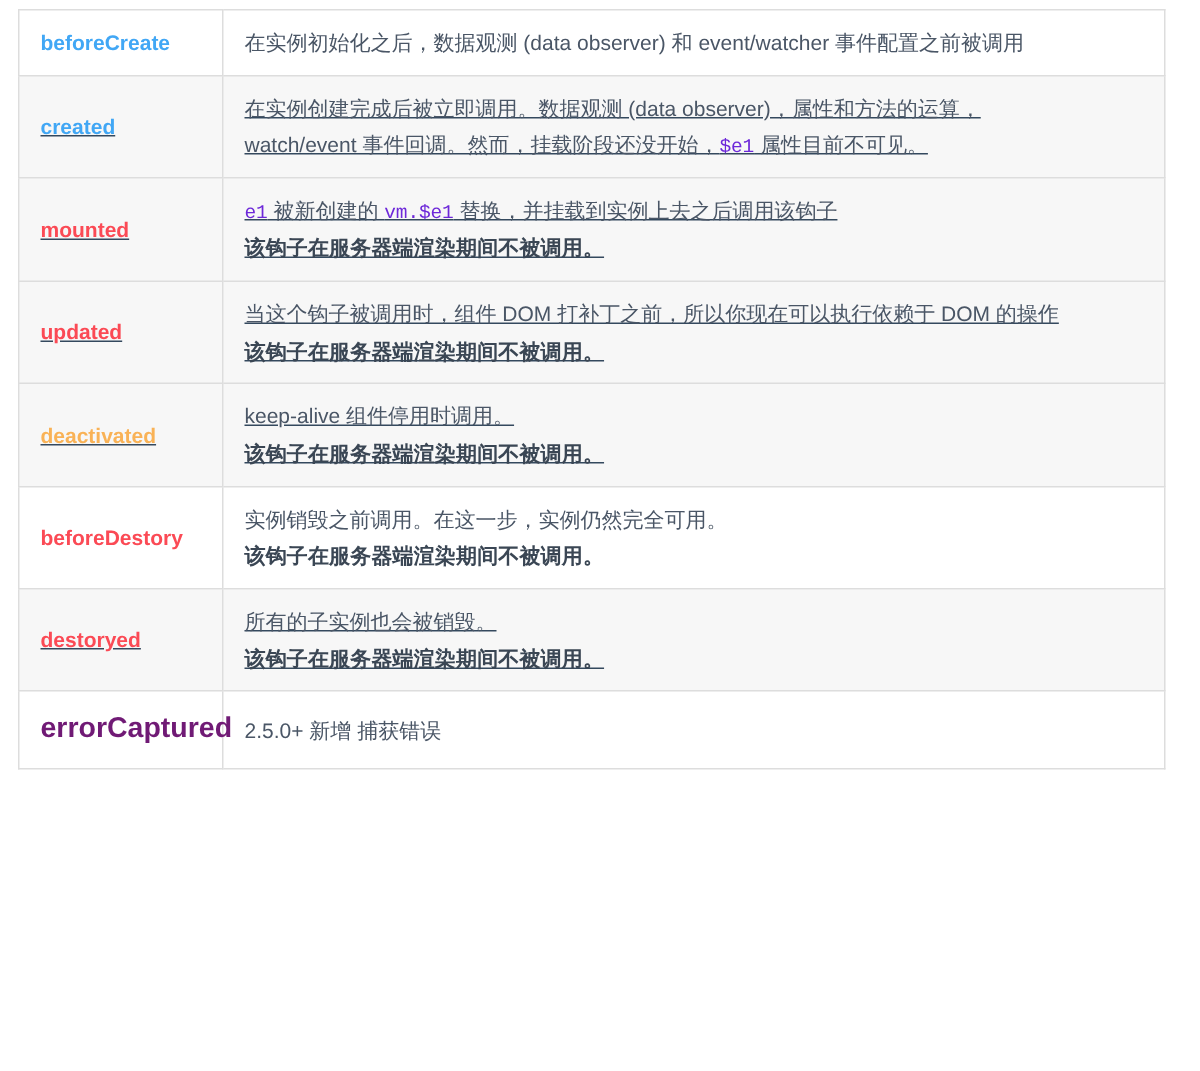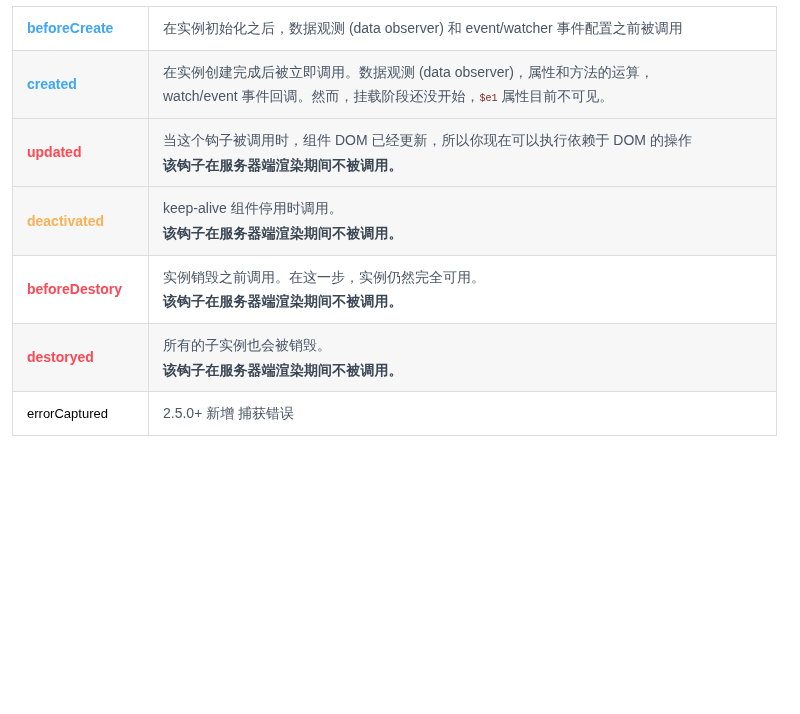--- a/index.html
+++ b/index.html
@@ -29,60 +29,60 @@
     table-layout: fixed;
     border: 1px solid #dddddd;
     background: #ffffff;
     padding-left: 39px;
   }
 
   table.lifecycle col.c-hook { width: 136px; }
   table.lifecycle col.c-desc { width: 628px; }
 
   table.lifecycle tr { background: #ffffff; }
-  table.lifecycle tr.striped { background: #f7f7f7; }
+  table.lifecycle tr.striped { background: #f7f7f7; text-decoration: underline; }
 
   table.lifecycle td {
     border: 1px solid #dddddd;
     vertical-align: middle;
     padding: 10px 12px 10px 14px;
     font-size: 14px;
     line-height: 1.62;
   }
 
   td.hook {
     font-weight: bold;
     font-size: 14.5px;
     white-space: nowrap;
   }
   td.hook.plain {
-    font-weight: normal;
-    color: #000000;
-    font-size: 13px;
+    font-weight: bold;
+    color: #701a75;
+    font-size: 19px;
   }
 
   .c-blue   { color: #41a7f5; }
   .c-red    { color: #fb4a55; }
   .c-orange { color: #f9b256; }
 
   td.desc {
     padding-left: 12px;
     color: #4a5666;
   }
   .line { display: block; }
   .line + .line { margin-top: 2px; }
   .bold-note {
     font-weight: bold;
     color: #3a4654;
     letter-spacing: 0.1px;
   }
   code.mono {
     font-family: "Liberation Mono", "DejaVu Sans Mono", monospace;
-    font-size: 10px;
-    color: #7f1d1d;
+    font-size: 13px;
+    color: #6d28d9;
     letter-spacing: -0.1px;
   }
 </style>
 </head>
 <body>
 
 <div class="table-wrap">
   <table class="lifecycle">
     <colgroup>
       <col class="c-hook">
@@ -96,23 +96,30 @@
           </td>
         </tr>
         <tr class="striped">
           <td class="hook"><span class="c-blue">created</span></td>
           <td class="desc">
             <span class="line"><span>在实例创建完成后被立即调用。数据观测 (data observer)，属性和方法的运算，</span></span>
             <span class="line"><span>watch/event 事件回调。然而，挂载阶段还没开始，</span><code class="mono">$e1</code><span> 属性目前不可见。</span></span>
           </td>
         </tr>
         <tr class="striped">
+          <td class="hook"><span class="c-red">mounted</span></td>
+          <td class="desc">
+            <span class="line"><code class="mono">e1</code><span> 被新创建的 </span><code class="mono">vm.$e1</code><span> 替换，并挂载到实例上去之后调用该钩子</span></span>
+            <span class="line bold-note"><span>该钩子在服务器端渲染期间不被调用。</span></span>
+          </td>
+        </tr>
+        <tr class="striped">
           <td class="hook"><span class="c-red">updated</span></td>
           <td class="desc">
-            <span class="line"><span>当这个钩子被调用时，组件 DOM 已经更新，所以你现在可以执行依赖于 DOM 的操作</span></span>
+            <span class="line"><span>当这个钩子被调用时，组件 DOM 打补丁之前，所以你现在可以执行依赖于 DOM 的操作</span></span>
             <span class="line bold-note"><span>该钩子在服务器端渲染期间不被调用。</span></span>
           </td>
         </tr>
         <tr class="striped">
           <td class="hook"><span class="c-orange">deactivated</span></td>
           <td class="desc">
             <span class="line"><span>keep-alive 组件停用时调用。</span></span>
             <span class="line bold-note"><span>该钩子在服务器端渲染期间不被调用。</span></span>
           </td>
         </tr>

